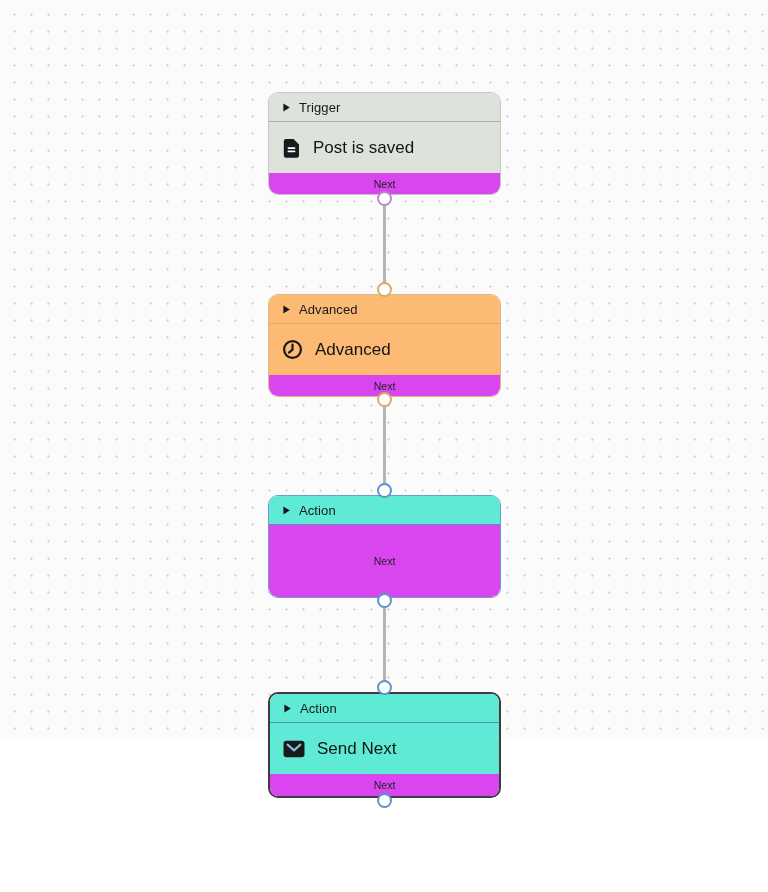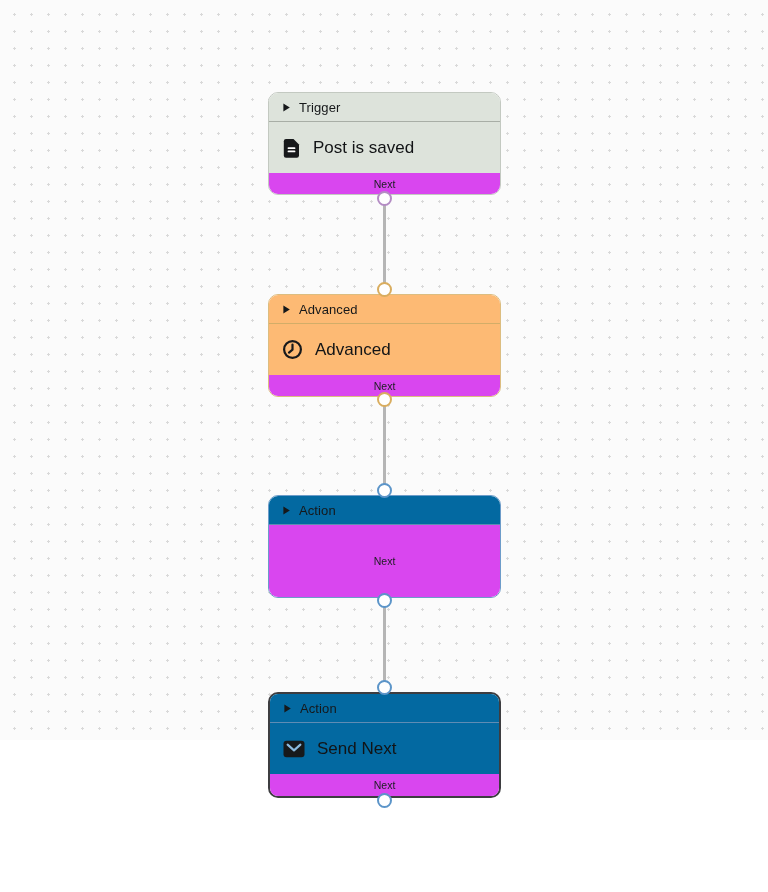--- a/index.html
+++ b/index.html
@@ -79,21 +79,21 @@
   .node--trigger .node-body { background: #dde3db; }
   .node--trigger .node-header { border-bottom-color: #a8aea6; }
 
   .node--advanced { border-color: #dcbd80; }
   .node--advanced .node-header,
   .node--advanced .node-body { background: #fdba74; }
   .node--advanced .node-header { border-bottom-color: #d2ad68; }
 
   .node--action { border-color: #6d9cc9; }
   .node--action .node-header,
-  .node--action .node-body { background: #0369a1; }
+  .node--action .node-body { background: #5eead4; }
   .node--action .node-header { border-bottom-color: #5f8cb4; }
 
   .node--selected {
     border: 2px solid #3d3d40;
     height: 106px;
   }
 
   
   .connector-line {
     position: absolute;

